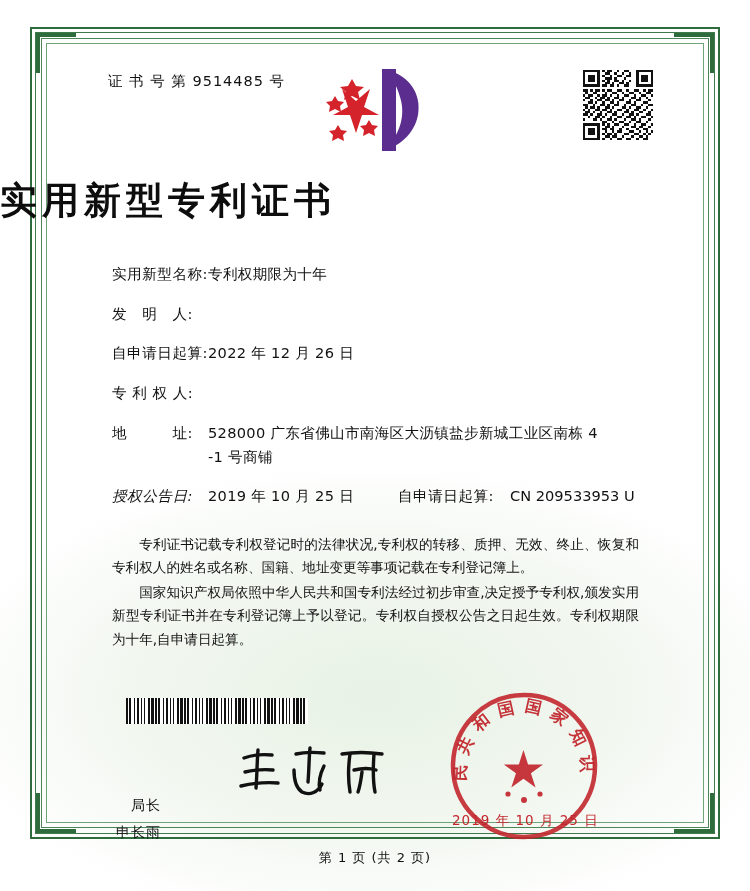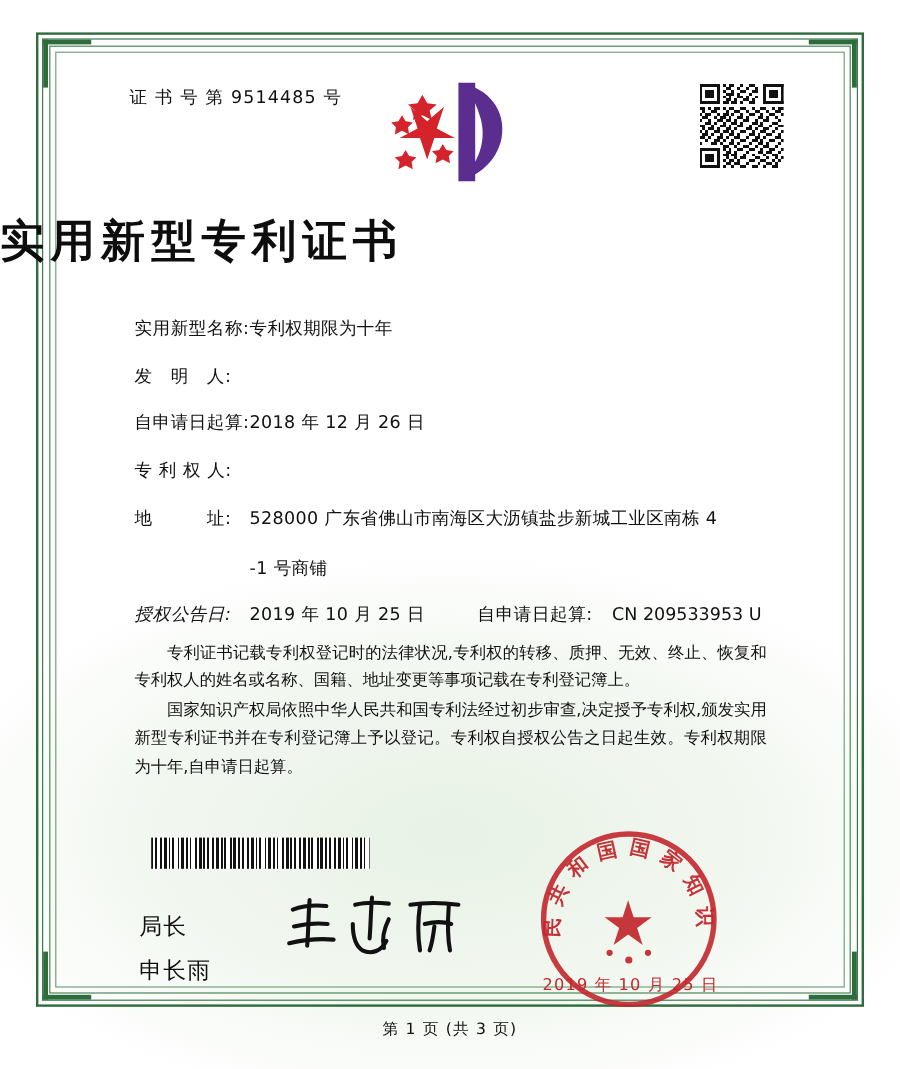--- a/index.html
+++ b/index.html
@@ -107,21 +107,21 @@
     flex: 0 0 96px;
     white-space: pre;
     letter-spacing: 0.5px;
   }
   .row .val {
     flex: 1 1 auto;
     letter-spacing: 0.3px;
   }
   .row .val .cont {
     display: block;
-    margin-top: 20px;
+    margin-top: 3px;
   }
   .row.two-col .lbl { flex: 0 0 96px; font-style: italic; }
   .row.two-col .val { flex: 0 0 190px; }
   .row.two-col .lbl2 {
     flex: 0 0 112px;
     white-space: pre;
     letter-spacing: 0.5px;
   }
   .row.two-col .val2 { flex: 1 1 auto; }
 
@@ -147,25 +147,26 @@
       #111 0px, #111 1.5px, #fff 1.5px, #fff 3px,
       #111 3px, #111 4.5px, #fff 4.5px, #fff 7.5px,
       #111 7.5px, #111 9px, #fff 9px, #fff 10.5px,
       #111 10.5px, #111 13px, #fff 13px, #fff 14.5px
     );
   }
 
   
   .sig-labels {
     position: absolute;
-    left: 116px; top: 754px;
-    font-size: 19px;
+    left: 116px; top: 792px;
+    font-size: 14px;
     line-height: 1.95;
     color: #111;
     letter-spacing: 1px;
+    text-align: right;
   }
   .sig-script {
     position: absolute;
     left: 232px; top: 742px;
     width: 160px; height: 60px;
   }
 
   
   .seal {
     position: absolute;
@@ -438,21 +439,21 @@
   <div class="fields">
     <div class="row">
       <div class="lbl">实用新型名称:</div>
       <div class="val">专利权期限为十年</div>
     </div>
     <div class="row">
       <div class="lbl">发　明　人:</div>
     </div>
     <div class="row">
       <div class="lbl">自申请日起算:</div>
-      <div class="val">2018 年 12 月 26 日</div>
+      <div class="val">2022 年 12 月 26 日</div>
     </div>
     <div class="row">
       <div class="lbl">专 利 权 人:</div>
     </div>
     <div class="row">
       <div class="lbl">地　　　址:</div>
       <div class="val">
         <span>528000 广东省佛山市南海区大沥镇盐步新城工业区南栋 4</span>
         <span class="cont">-1 号商铺</span>
       </div>
@@ -508,15 +509,15 @@
       <circle cx="60" cy="104" r="2.6"></circle>
       <circle cx="92" cy="104" r="2.6"></circle>
     </g>
     <text font-family="'DejaVu Serif','Liberation Serif',serif" font-size="16.5" font-weight="bold" fill="#c2272d" opacity="0.95">
       <textPath href="#sealArcTop" startOffset="50%" text-anchor="middle" letter-spacing="9">中华人民共和国国家知识产权局</textPath>
     </text>
   </svg>
 
   <div class="seal-date">2019 年 10 月 25 日</div>
 
-  <div class="footer">第 1 页 (共 3 页)</div>
+  <div class="footer">第 1 页 (共 2 页)</div>
 
 </div>
 
 </body></html>

